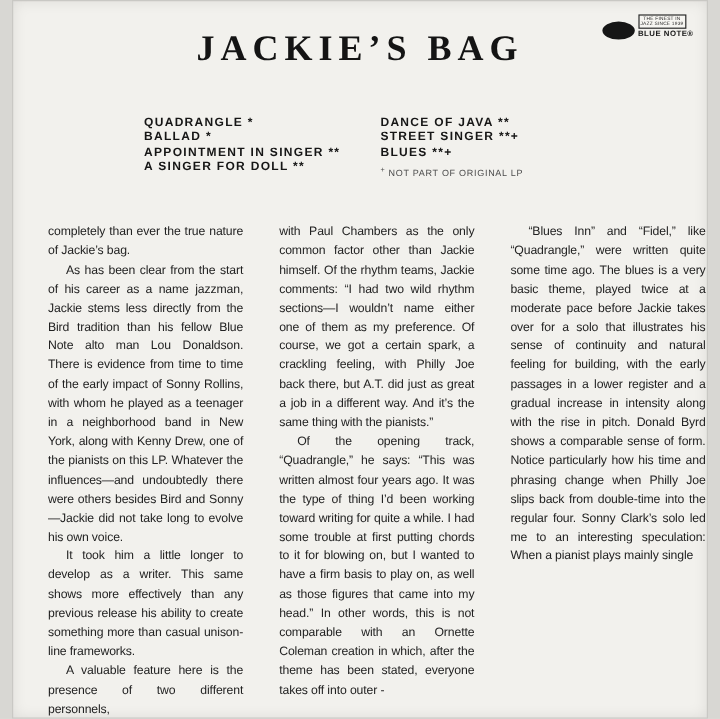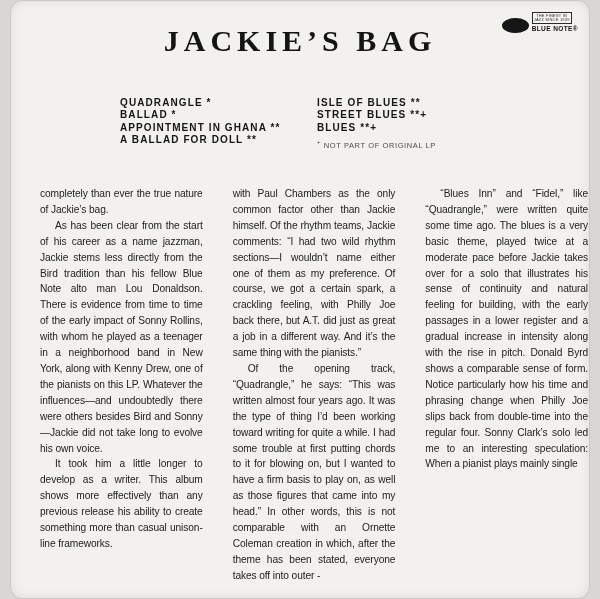--- a/index.html
+++ b/index.html
@@ -1,21 +1,20 @@
 <!DOCTYPE html>
 <html><head>
 <meta charset="utf-8">
 <style>
   html,body { margin:0; padding:0; background:#d8d7d3; }
   .page {
     position:relative; width:580px; height:599px; margin:0 auto;
     background:#f2f1ed; overflow:hidden;
     box-shadow: inset 0 0 0 1px #c9c8c4, inset 0 0 12px rgba(0,0,0,.10);
     font-family:"Liberation Sans", sans-serif;
-    border-radius:12px;
   }
   
   .album-title {
     position:absolute; top:24px; left:0; width:100%;
     text-align:center;
     font-family:"Liberation Serif", serif; font-weight:bold;
     font-size:30px; letter-spacing:5px; color:#141414;
   }
   
   .logo { position:absolute; top:12px; right:12px; display:flex; align-items:flex-start; }
@@ -40,21 +39,21 @@
     font-weight:bold; font-size:10px; letter-spacing:1.1px;
     line-height:12.4px; color:#161616; white-space:nowrap;
   }
   .footnote {
     margin-top:5px; font-size:7.5px; letter-spacing:.6px; color:#4c4c4c; white-space:nowrap;
   }
   .footnote sup { font-size:6px; }
   
   .notes {
     position:absolute; top:186px; left:30px; width:548px;
-    display:flex; gap:30px;
+    display:flex; gap:30px;justify-content:flex-end;
   }
   .col {
     flex:1; text-align:justify;
     font-size:10.2px; line-height:15.9px; letter-spacing:-0.1px; color:#222;
   }
   .col p { margin:0; text-indent:15px; }
   .col p.cont { text-indent:0; }
 </style>
 </head>
 <body>
@@ -67,36 +66,37 @@
     <div class="logo-oval"></div>
     <div class="logo-right">
       <div class="logo-tagline">THE FINEST IN JAZZ SINCE 1939</div>
       <div class="logo-brand">BLUE NOTE®</div>
     </div>
   </div>
 
   <div class="tracks-left">
     <div class="track">QUADRANGLE *</div>
     <div class="track">BALLAD *</div>
-    <div class="track">APPOINTMENT IN GHANA **</div>
-    <div class="track">A BALLAD FOR DOLL **</div>
+    <div class="track">APPOINTMENT IN SINGER **</div>
+    <div class="track">A SINGER FOR DOLL **</div>
   </div>
 
   <div class="tracks-right">
-    <div class="track">ISLE OF BLUES **</div>
-    <div class="track">STREET BLUES **+</div>
+    <div class="track">DANCE OF JAVA **</div>
+    <div class="track">STREET SINGER **+</div>
     <div class="track">BLUES **+</div>
     <div class="footnote"><sup>+</sup> <span>NOT PART OF ORIGINAL LP</span></div>
   </div>
 
   <div class="notes">
     <div class="col">
       <p class="cont">completely than ever the true nature of Jackie’s bag.</p>
       <p>As has been clear from the start of his career as a name jazzman, Jackie stems less directly from the Bird tradition than his fellow Blue Note alto man Lou Donaldson. There is evidence from time to time of the early impact of Sonny Rollins, with whom he played as a teenager in a neighborhood band in New York, along with Kenny Drew, one of the pianists on this LP. Whatever the influences—and undoubtedly there were others besides Bird and Sonny—Jackie did not take long to evolve his own voice.</p>
-      <p>It took him a little longer to develop as a writer. This album shows more effectively than any previous release his ability to create something more than casual unison-line frameworks.</p>
+      <p>It took him a little longer to develop as a writer. This same shows more effectively than any previous release his ability to create something more than casual unison-line frameworks.</p>
+      <p>A valuable feature here is the presence of two different personnels,</p>
     </div>
     <div class="col">
       <p class="cont">with Paul Chambers as the only common factor other than Jackie himself. Of the rhythm teams, Jackie comments: “I had two wild rhythm sections—I wouldn’t name either one of them as my preference. Of course, we got a certain spark, a crackling feeling, with Philly Joe back there, but A.T. did just as great a job in a different way. And it’s the same thing with the pianists.”</p>
       <p>Of the opening track, “Quadrangle,” he says: “This was written almost four years ago. It was the type of thing I’d been working toward writing for quite a while. I had some trouble at first putting chords to it for blowing on, but I wanted to have a firm basis to play on, as well as those figures that came into my head.” In other words, this is not comparable with an Ornette Coleman creation in which, after the theme has been stated, everyone takes off into outer -</p>
     </div>
     <div class="col">
       <p>“Blues Inn” and “Fidel,” like “Quadrangle,” were written quite some time ago. The blues is a very basic theme, played twice at a moderate pace before Jackie takes over for a solo that illustrates his sense of continuity and natural feeling for building, with the early passages in a lower register and a gradual increase in intensity along with the rise in pitch. Donald Byrd shows a comparable sense of form. Notice particularly how his time and phrasing change when Philly Joe slips back from double-time into the regular four. Sonny Clark’s solo led me to an interesting speculation: When a pianist plays mainly single</p>
     </div>
   </div>
 

